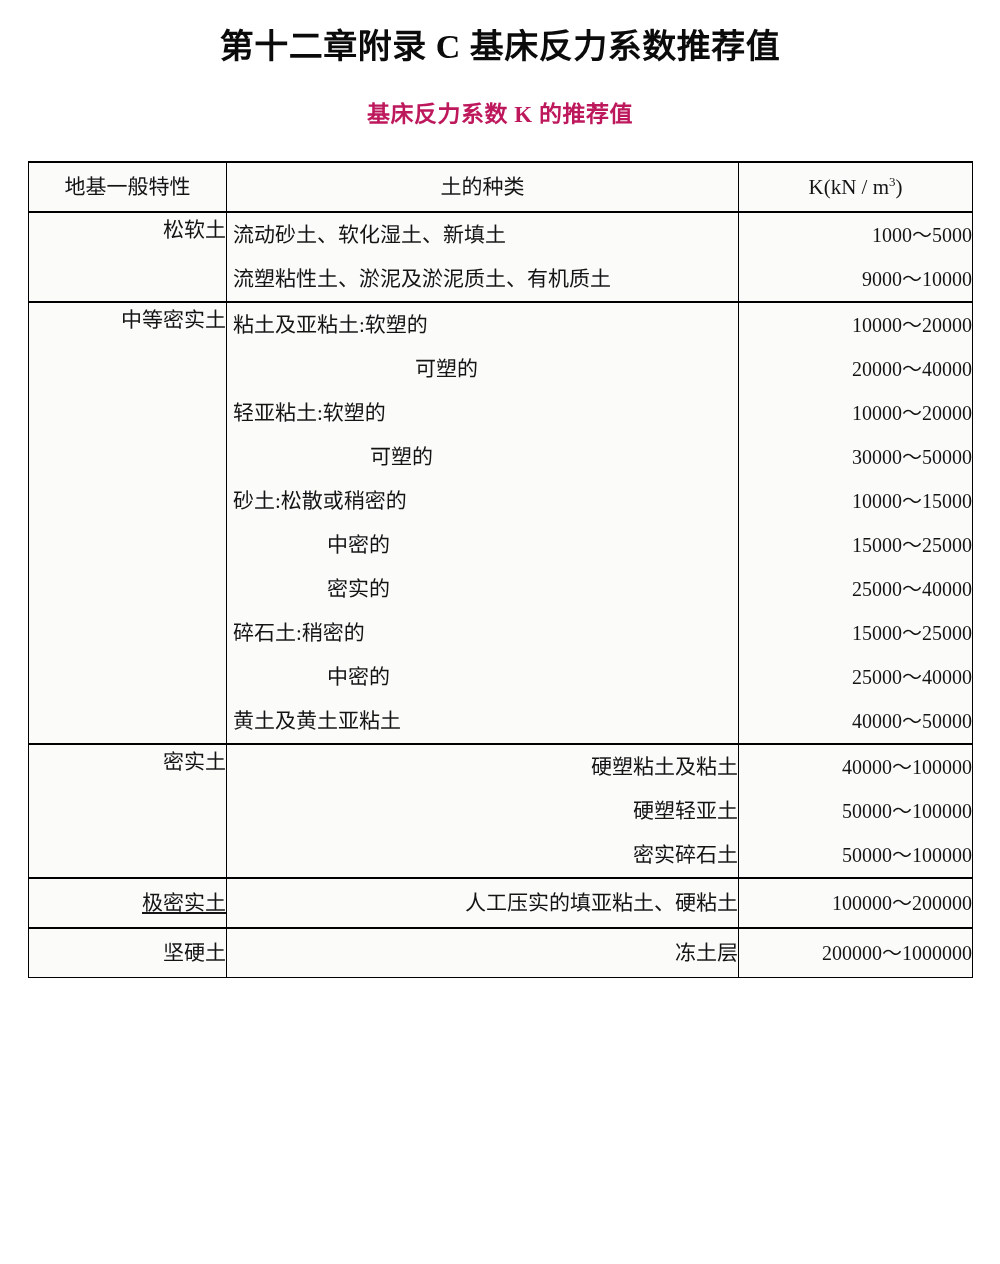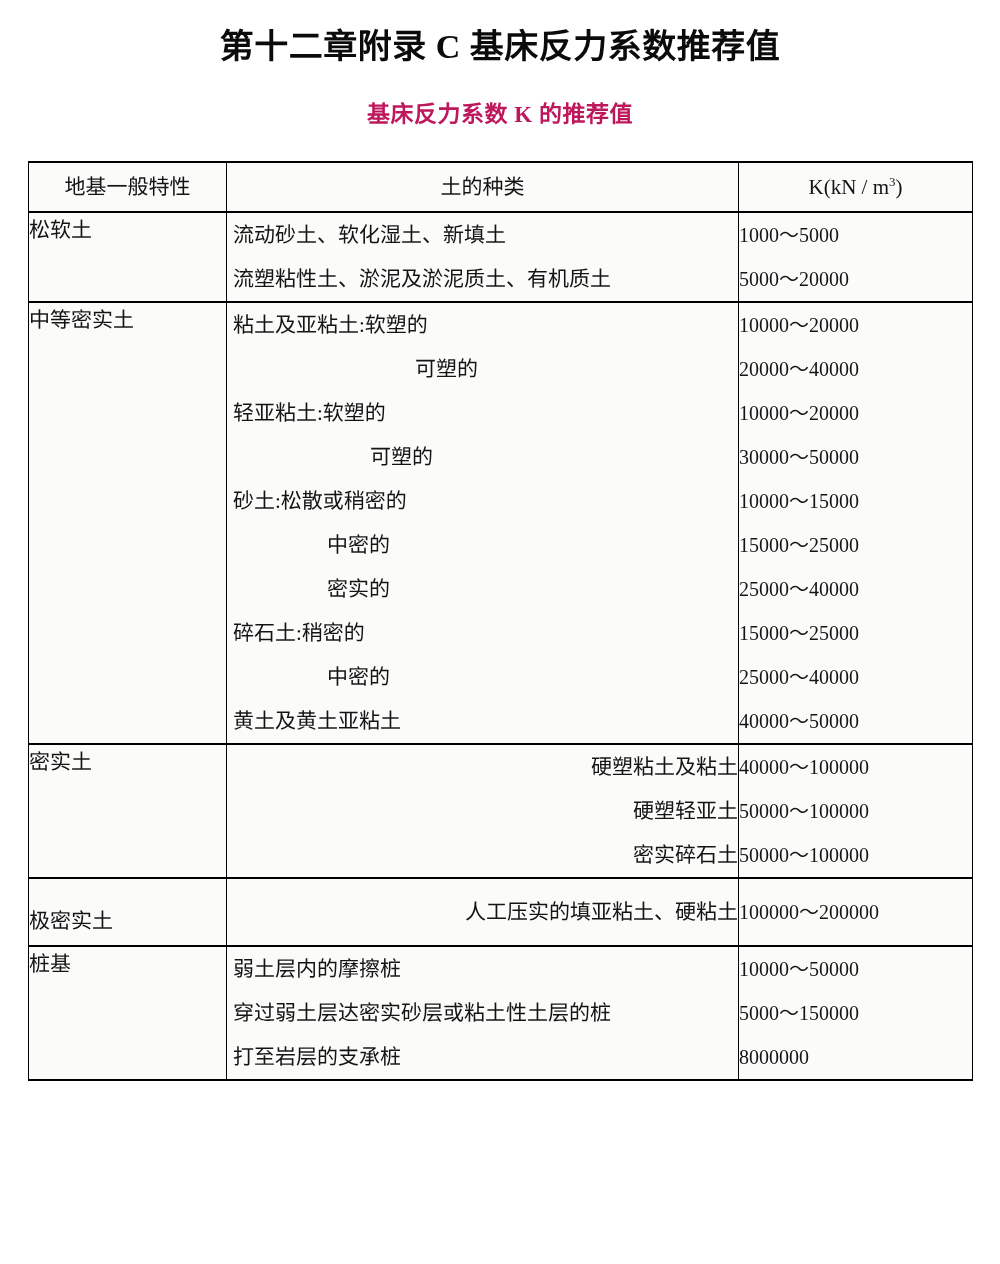--- a/index.html
+++ b/index.html
@@ -89,21 +89,21 @@
     white-space: nowrap;
   }
   .hdr-cell sup {
     font-size: 0.62em;
     vertical-align: super;
     line-height: 0;
   }
 
   
   .cat-cell {
-    text-align: left;
+    text-align: right;
     font-size: 21px;
     vertical-align: top;
     padding-top: 14px;
   }
   .cat-cell.mid {
     vertical-align: top;
   }
 
   
   .soil-cell {
@@ -118,21 +118,21 @@
   .soil-cell.center .ln { text-align: right; }
 
   .ind-0  { padding-left: 0px; margin-left: 6px;   }
   .ind-1  { padding-left: 188px; }
   .ind-2  { padding-left: 143px; }
   .ind-3  { padding-left: 100px; }
 
   
   .k-cell {
     font-size: 20px;
-    text-align: left;
+    text-align: right;
   }
   .k-cell .ln {
     height: 44px;
     line-height: 44px;
     white-space: nowrap;
   }
 
   .single-line {
     height: 48px;
     line-height: 48px;
@@ -163,21 +163,21 @@
       </thead>
       <tbody id="table-body">
           <tr class="group-start">
             <td class="cat-cell mid">松软土</td>
             <td class="soil-cell">
               <div class="ln ind-0">流动砂土、软化湿土、新填土</div>
               <div class="ln ind-0">流塑粘性土、淤泥及淤泥质土、有机质土</div>
             </td>
             <td class="k-cell">
               <div class="ln">1000～5000</div>
-              <div class="ln">5000～20000</div>
+              <div class="ln">9000～10000</div>
             </td>
           </tr>
           <tr class="group-start">
             <td class="cat-cell mid">中等密实土</td>
             <td class="soil-cell">
               <div class="ln ind-0">粘土及亚粘土:软塑的</div>
               <div class="ln ind-1">可塑的</div>
               <div class="ln ind-0">轻亚粘土:软塑的</div>
               <div class="ln ind-2">可塑的</div>
               <div class="ln ind-0">砂土:松散或稍密的</div>
@@ -207,38 +207,34 @@
               <div class="ln ind-0">硬塑轻亚土</div>
               <div class="ln ind-0">密实碎石土</div>
             </td>
             <td class="k-cell">
               <div class="ln">40000～100000</div>
               <div class="ln">50000～100000</div>
               <div class="ln">50000～100000</div>
             </td>
           </tr>
           <tr class="group-start">
-            <td class="cat-cell single-line" style="padding-top: 18px;">极密实土</td>
+            <td class="cat-cell single-line" style="padding-top: 0px; text-decoration: underline;">极密实土</td>
             <td class="soil-cell center">
               <div class="ln ind-0">人工压实的填亚粘土、硬粘土</div>
             </td>
             <td class="k-cell">
               <div class="ln">100000～200000</div>
             </td>
           </tr>
-          <tr class="group-start last-row">
-            <td class="cat-cell mid">桩基</td>
-            <td class="soil-cell">
-              <div class="ln ind-0">弱土层内的摩擦桩</div>
-              <div class="ln ind-0">穿过弱土层达密实砂层或粘土性土层的桩</div>
-              <div class="ln ind-0">打至岩层的支承桩</div>
-            </td>
-            <td class="k-cell">
-              <div class="ln">10000～50000</div>
-              <div class="ln">5000～150000</div>
-              <div class="ln">8000000</div>
+          <tr class="group-start">
+            <td class="cat-cell single-line" style="padding-top: 0px;">坚硬土</td>
+            <td class="soil-cell center">
+              <div class="ln ind-0">冻土层</div>
+            </td>
+            <td class="k-cell">
+              <div class="ln">200000～1000000</div>
             </td>
           </tr>
         </tbody>
     </table>
   </div>
 
 </div>
 
 </body></html>

